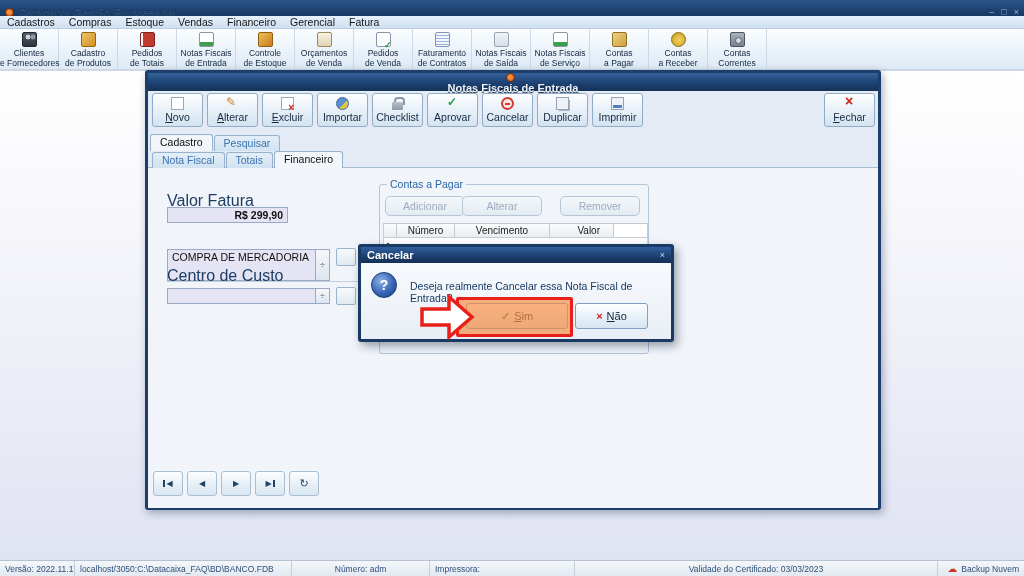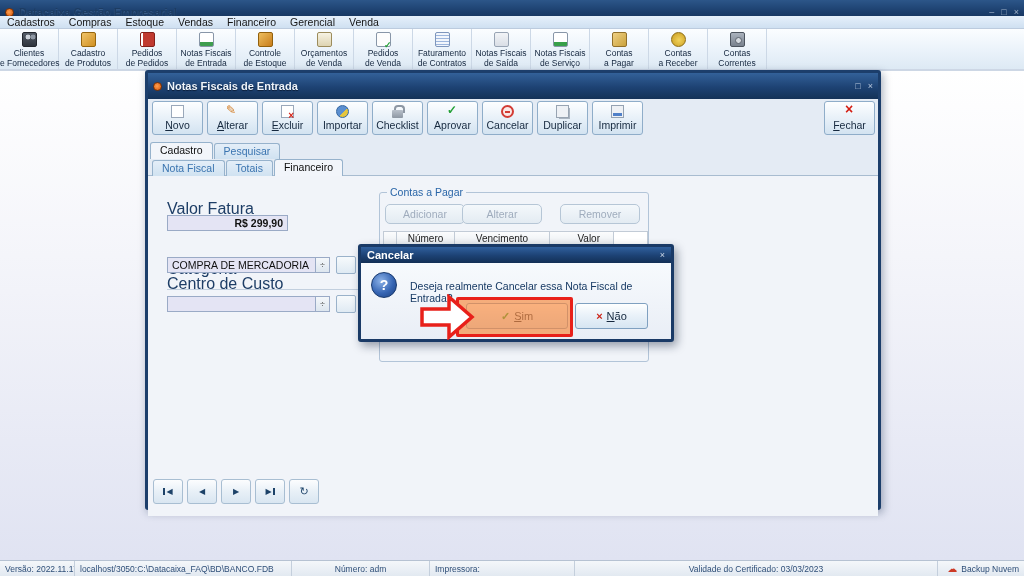--- a/index.html
+++ b/index.html
@@ -53,22 +53,22 @@
   .statusbar { position:absolute; left:0; top:560px; width:1024px; height:16px; display:flex;
     background:linear-gradient(#f4f7fa,#e2e9f1); border-top:1px solid #b6c2d2; font-size:8.5px; color:#2f4f78; }
   .sb { border-right:1px solid #c4cfdc; display:flex; align-items:center; padding:0 5px; overflow:hidden; white-space:nowrap; }
   .sb.center { justify-content:center; }
   .sb.right { justify-content:flex-end; gap:4px; }
   .cloud-icon { color:#cc3a26; font-size:10px; line-height:10px; }
 
   
   .window { position:absolute; left:145px; top:70px; width:736px; height:440px; border:3px solid #1c3e6b;
     border-radius:3px; background:#e4ebf4; box-shadow:2px 3px 9px rgba(15,35,70,.35); z-index:10; }
-  .win-titlebar { height:26px; background:linear-gradient(#336199,#1d4273 55%,#143257); display:flex;
-    align-items:center; padding:0 5px; }
+  .win-titlebar { height:18px; background:linear-gradient(#336199,#1d4273 55%,#143257); display:flex;
+    align-items:center; padding:0 5px;flex-direction:column; }
   .win-title { font-size:11px; font-weight:bold; color:#eef4fb; text-shadow:0 1px 1px #0a1c36; flex:1; }
   .win-ctl { color:#b9c8dd; font-size:9px; margin-left:7px; }
   .win-body { position:relative; width:730px; height:417px; }
 
   
   .abtn { position:absolute; top:2px; width:51px; height:34px; border:1px solid #8fadc9; border-radius:3px;
     background:linear-gradient(#fdfeff,#eaf2f9 45%,#d3e3f1); display:flex; flex-direction:column; align-items:center;
     justify-content:center; gap:1px; font-size:10.5px; color:#16293f; }
   .mi { display:inline-block; width:13px; height:13px; position:relative; }
   .mi-new { background:#fff; border:1px solid #9aa8ba; }
@@ -178,38 +178,38 @@
     <span class="winctl">×</span>
   </div>
 
   <div class="menubar">
     <span class="menu-item">Cadastros</span>
     <span class="menu-item">Compras</span>
     <span class="menu-item">Estoque</span>
     <span class="menu-item">Vendas</span>
     <span class="menu-item">Financeiro</span>
     <span class="menu-item">Gerencial</span>
-    <span class="menu-item">Venda</span>
+    <span class="menu-item">Fatura</span>
   </div>
 
   <div class="toolbar">
     <div class="tb-btn">
       <span class="tb-ic ic-clients"></span>
       <span class="tb-l">Clientes</span>
       <span class="tb-l">e Fornecedores</span>
     </div>
     <div class="tb-btn">
       <span class="tb-ic ic-products"></span>
       <span class="tb-l">Cadastro</span>
       <span class="tb-l">de Produtos</span>
     </div>
     <div class="tb-btn">
       <span class="tb-ic ic-purchase"></span>
       <span class="tb-l">Pedidos</span>
-      <span class="tb-l">de Pedidos</span>
+      <span class="tb-l">de Totais</span>
     </div>
     <div class="tb-btn">
       <span class="tb-ic ic-invoices-in"></span>
       <span class="tb-l">Notas Fiscais</span>
       <span class="tb-l">de Entrada</span>
     </div>
     <div class="tb-btn">
       <span class="tb-ic ic-stock"></span>
       <span class="tb-l">Controle</span>
       <span class="tb-l">de Estoque</span>
@@ -316,21 +316,21 @@
         <span class="tab">Nota Fiscal</span>
         <span class="tab">Totais</span>
         <span class="tab active">Financeiro</span>
       </div>
       <div class="content"></div>
 
       <span class="flabel" style="left:19px;top:101px">Valor Fatura</span>
       <div class="finput val-box" style="left:19px;top:116px;width:121px;height:16px">R$ 299,90</div>
 
       <span class="flabel" style="left:19px;top:161px">Categoria</span>
-      <div class="finput combo" style="left:19px;top:158px;width:163px;height:16px">
+      <div class="finput combo" style="left:19px;top:158px;width:163px;height:32px">
         <span class="val">COMPRA DE MERCADORIA</span>
         <span class="combo-arrow"></span>
       </div>
       <span class="side-btn" style="left:188px;top:157px"></span>
 
       <span class="flabel" style="left:19px;top:176px">Centro de Custo</span>
       <span class="underline-rule" style="left:19px;top:190px;width:203px"></span>
       <div class="finput combo" style="left:19px;top:197px;width:163px;height:16px">
         <span class="val"></span>
         <span class="combo-arrow"></span>

